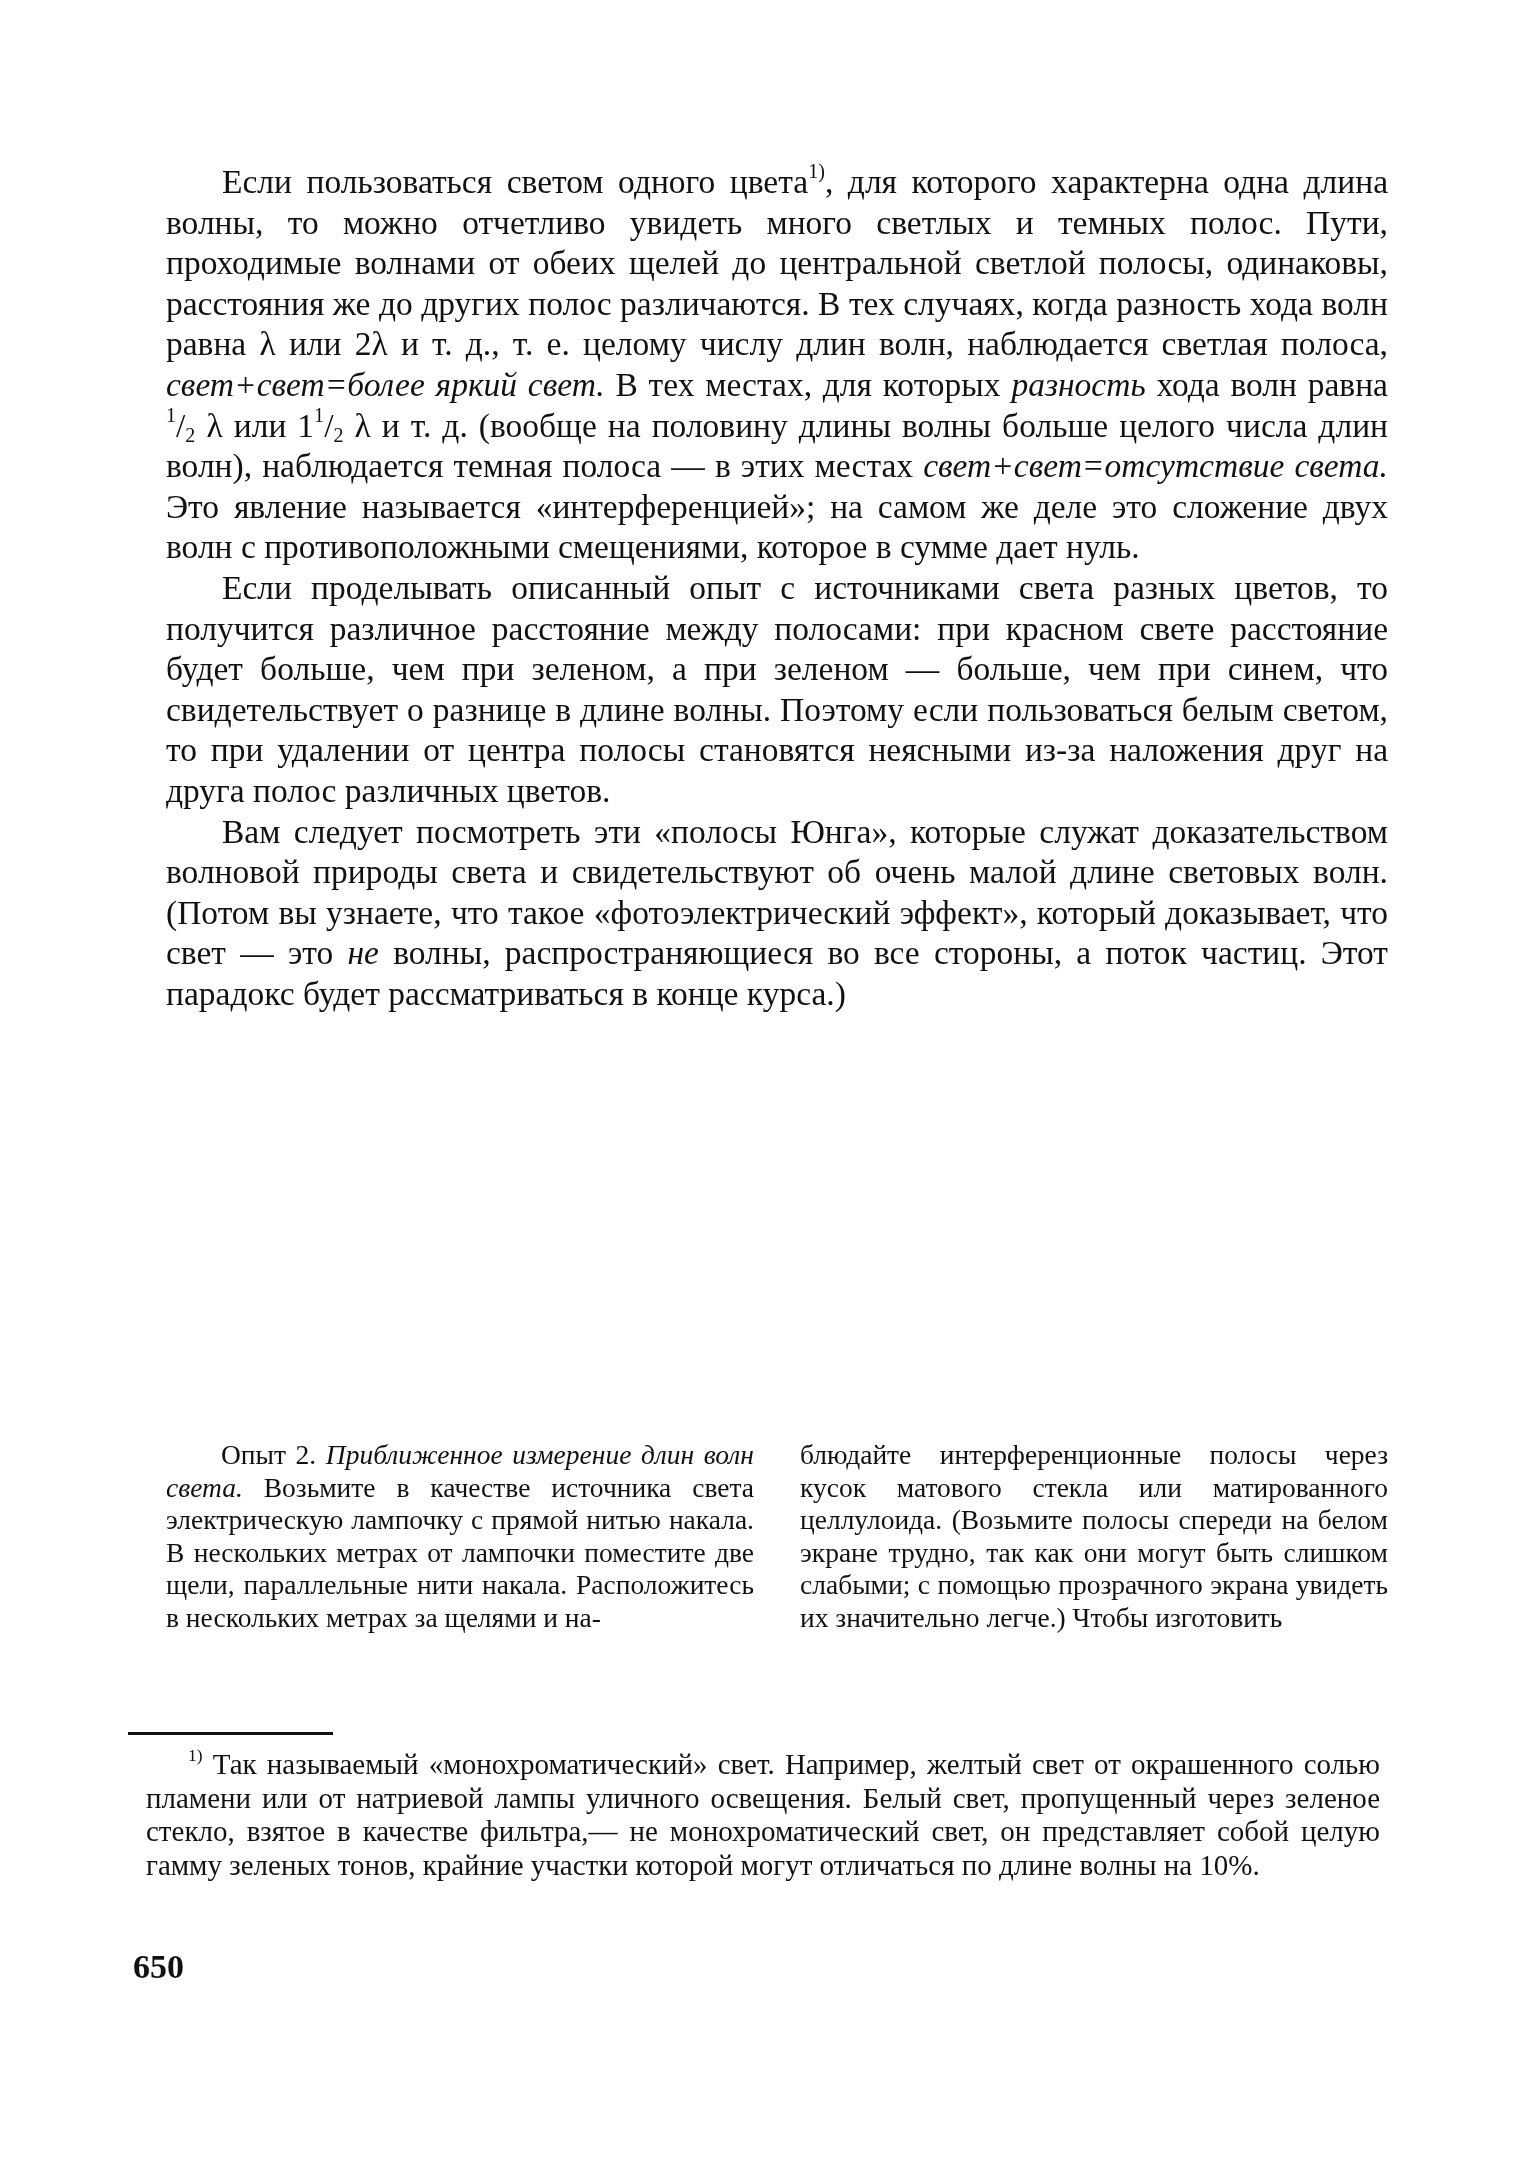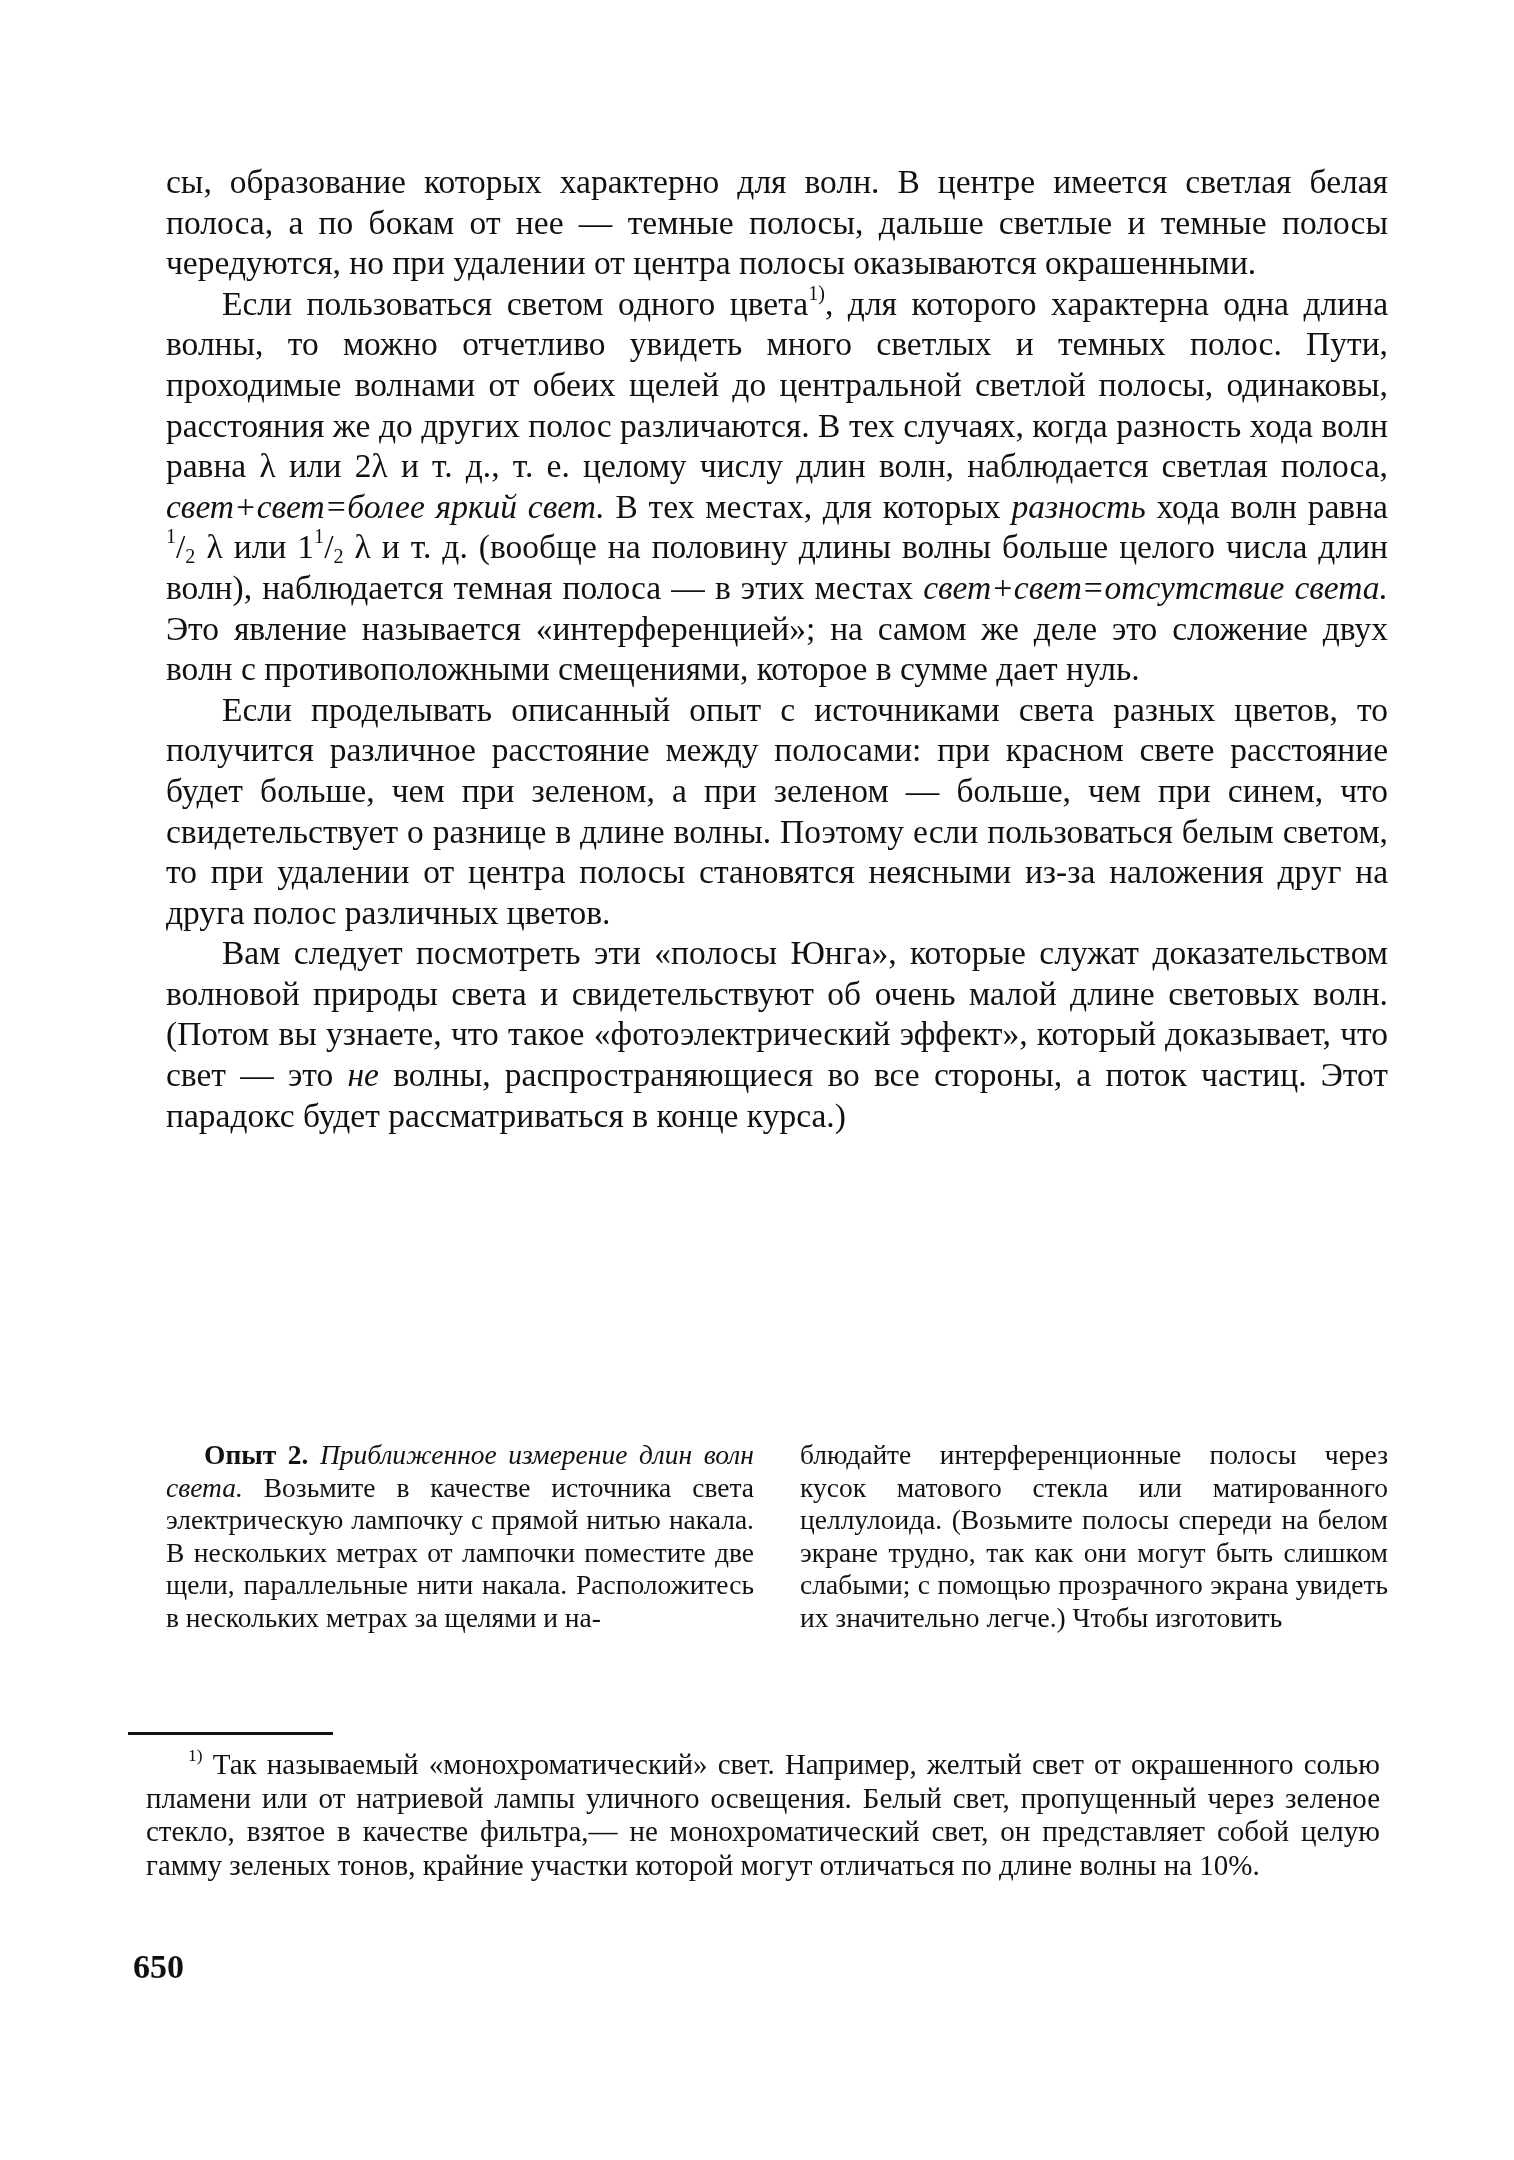--- a/index.html
+++ b/index.html
@@ -11,34 +11,33 @@
   .main p { margin: 0; }
   .main p.indent { text-indent: 56px; }
   .it { font-style: italic; }
   sup { font-size: 0.6em; line-height: 0; vertical-align: 0.75em; }
   sub { font-size: 0.6em; line-height: 0; vertical-align: -0.25em; }
   .cols { position: absolute; left: 166px; top: 1439px; width: 1222px; display: flex; justify-content: space-between;
           font-family: "Liberation Serif", "DejaVu Serif", serif; font-size: 27.5px; line-height: 32.6px; }
   .col { width: 588px; text-align: justify; }
   .col p { margin: 0; }
   .col .indent { text-indent: 38px; }
-  .bold { font-weight: bold; }
+  .bold { font-weight: normal; margin-left: 17px; }
   .rule { position: absolute; left: 128px; top: 1732px; width: 205px; height: 3px; background: #111; }
   .footnote { position: absolute; left: 146px; top: 1748px; width: 1234px;
               font-family: Liberation Serif, serif; font-size: 29px; line-height: 33.6px; text-align: justify; }
   .footnote p { margin: 0; text-indent: 42px; }
   .pagenum { position: absolute; left: 133px; top: 1948px; font-family: "Liberation Serif", "DejaVu Serif", serif;
              font-weight: bold; font-size: 34px; }
 </style>
 </head>
 <body>
 
 <div class="page">
   <div class="main">
-    <p>сы, образование которых характерно для волн. В центре имеется светлая белая полоса, а по бокам от нее — темные полосы, дальше светлые и темные полосы чередуются, но при удалении от центра полосы оказываются окрашенными.</p>
     <p class="indent"><span>Если пользоваться светом одного цвета</span><sup>1)</sup><span>, для которого характерна одна длина волны, то можно отчетливо увидеть много светлых и темных полос. Пути, проходимые волнами от обеих щелей до центральной светлой полосы, одинаковы, расстояния же до других полос различаются. В тех случаях, когда разность хода волн равна λ или 2λ и т. д., т. е. целому числу длин волн, наблюдается светлая полоса, </span><span class="it">свет+свет=более яркий свет.</span><span> В тех местах, для которых </span><span class="it">разность</span><span> хода волн равна </span><sup>1</sup>/<sub>2</sub><span> λ или 1</span><sup>1</sup>/<sub>2</sub><span> λ и т. д. (вообще на половину длины волны больше целого числа длин волн), наблюдается темная полоса — в этих местах </span><span class="it">свет+свет=отсутствие света.</span><span> Это явление называется «интерференцией»; на самом же деле это сложение двух волн с противоположными смещениями, которое в сумме дает нуль.</span></p>
     <p class="indent">Если проделывать описанный опыт с источниками света разных цветов, то получится различное расстояние между полосами: при красном свете расстояние будет больше, чем при зеленом, а при зеленом — больше, чем при синем, что свидетельствует о разнице в длине волны. Поэтому если пользоваться белым светом, то при удалении от центра полосы становятся неясными из-за наложения друг на друга полос различных цветов.</p>
     <p class="indent"><span>Вам следует посмотреть эти «полосы Юнга», которые служат доказательством волновой природы света и свидетельствуют об очень малой длине световых волн. (Потом вы узнаете, что такое «фотоэлектрический эффект», который доказывает, что свет — это </span><span class="it">не</span><span> волны, распространяющиеся во все стороны, а поток частиц. Этот парадокс будет рассматриваться в конце курса.)</span></p>
   </div>
 
   <div class="cols">
     <div class="col">
       <p class="indent"><span class="bold">Опыт 2.</span> <span class="it">Приближенное измерение длин волн света.</span><span> Возьмите в качестве источника света электрическую лампочку с прямой нитью накала. В нескольких метрах от лампочки поместите две щели, параллельные нити накала. Расположитесь в нескольких метрах за щелями и на-</span></p>
     </div>
     <div class="col">

